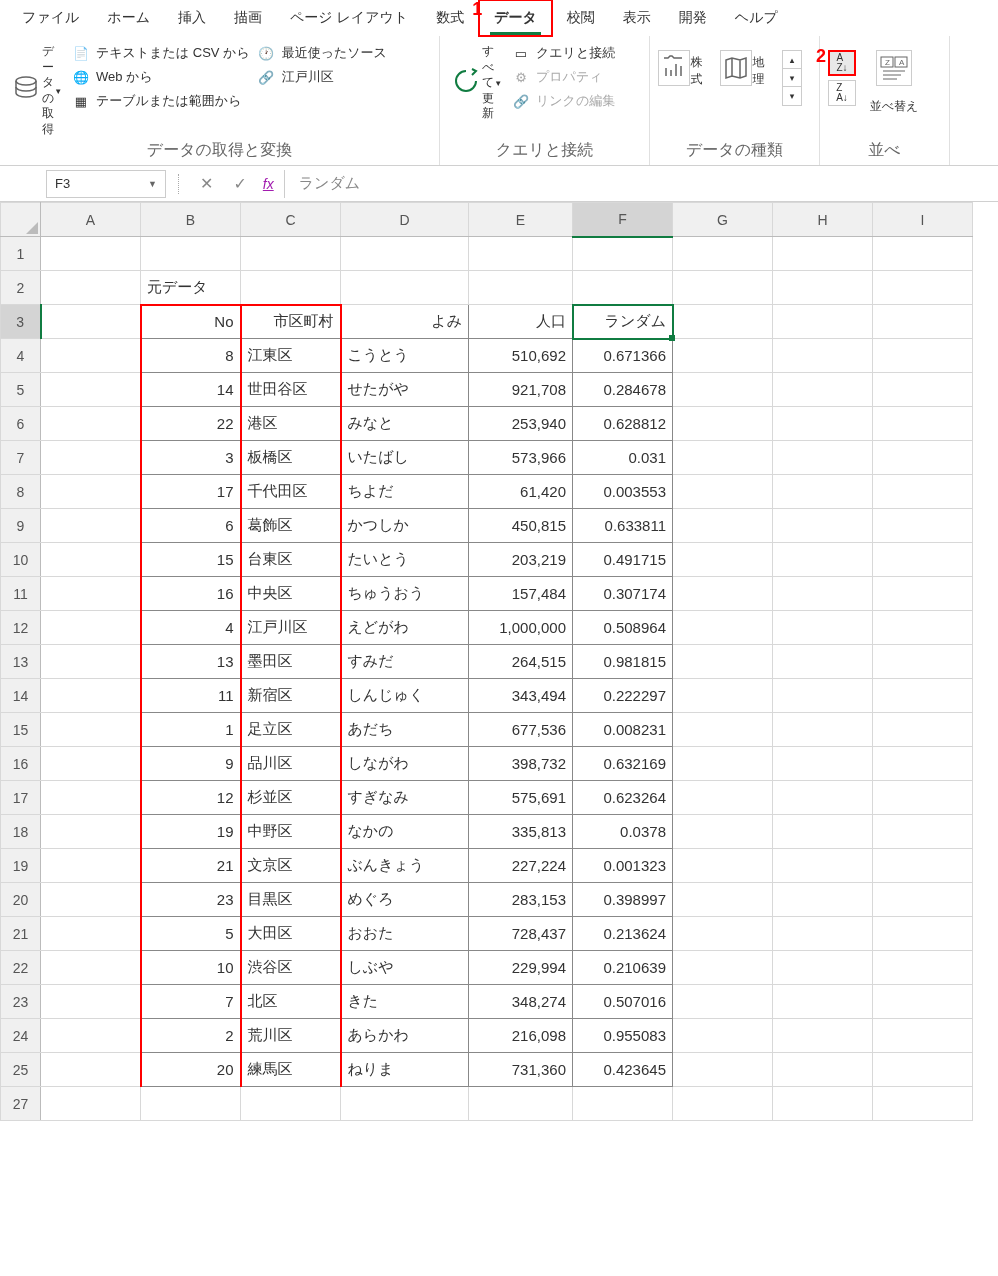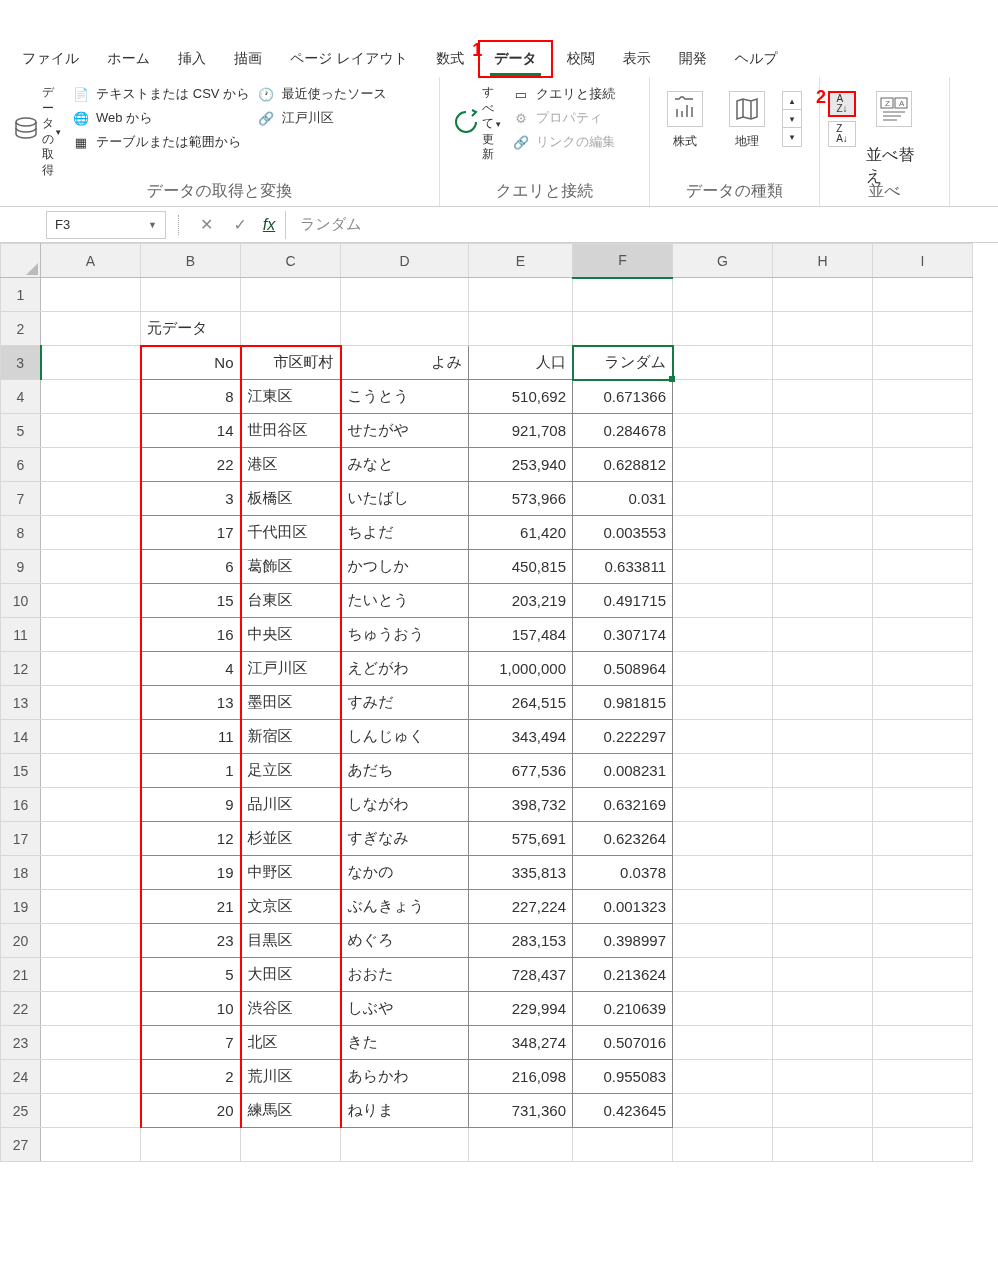--- a/index.html
+++ b/index.html
@@ -1,19 +1,19 @@
 <!DOCTYPE html>
 <html><head>
   <meta charset="utf-8">
   <style>
     * { box-sizing: border-box; margin: 0; padding: 0; font-family: 'Yu Gothic', 'Meiryo', sans-serif; }
     body { background: #fff; font-size: 13px; color: #333; overflow: hidden; }
     
     
-    .ribbon-tabs { display: flex; align-items: center; height: 36px; padding: 0 8px; background: #fff; margin-top: 41px; }
+    .ribbon-tabs { display: flex; align-items: center; height: 36px; padding: 0 8px; background: #fff; }
     .ribbon-tab { padding: 8px 14px; cursor: pointer; font-size: 14px; position: relative; }
     .ribbon-tab.active { font-weight: bold; }
     .ribbon-tab.active::after { content: ''; position: absolute; bottom: 0; left: 10px; right: 10px; height: 3px; background: #107c41; }
     .annotation-1 { position: absolute; color: #ff0000; font-weight: bold; font-size: 18px; top: -2px; left: -8px; }
     .highlight-box { border: 2px solid #ff0000; }
     
     
     .ribbon-content { display: flex; height: 130px; background: #fff; border-bottom: 1px solid #d0d0d0; }
     .ribbon-group { display: flex; flex-direction: column; border-right: 1px solid #e0e0e0; padding: 4px 8px 0; position: relative; }
     .ribbon-group-label { position: absolute; bottom: 4px; left: 0; right: 0; text-align: center; font-size: 16px; color: #666; }
@@ -23,40 +23,40 @@
     .big-btn .icon { width: 36px; height: 36px; display: flex; align-items: center; justify-content: center; margin-bottom: 4px; }
     .big-btn .label { font-size: 12px; text-align: center; line-height: 1.3; }
     .dropdown-arrow { font-size: 8px; margin-top: 2px; }
     
     .small-btns { display: flex; flex-direction: column; gap: 6px; padding-top: 4px; }
     .small-btn { display: flex; align-items: center; gap: 6px; cursor: pointer; font-size: 13px; white-space: nowrap; }
     .small-btn .icon { width: 18px; height: 18px; display: inline-flex; align-items: center; justify-content: center; }
     .small-btn.disabled { color: #aaa; }
     
     .stock-btns { display: flex; gap: 8px; align-items: flex-start; }
-    .stock-item { display: flex; flex-direction: column; align-items: center; width: 54px; font-size: 12px; cursor: pointer; }
+    .stock-item { display: flex; align-items: center; width: 54px; font-size: 12px; cursor: pointer; }
     .stock-item .icon { width: 36px; height: 36px; border: 1px solid #ccc; margin-bottom: 6px; display: flex; align-items: center; justify-content: center; }
     .scroll-btns { display: flex; flex-direction: column; border: 1px solid #ccc; }
     .scroll-btn { width: 18px; height: 18px; border-bottom: 1px solid #ccc; display: flex; align-items: center; justify-content: center; font-size: 9px; cursor: pointer; }
     .scroll-btn:last-child { border-bottom: none; }
     
     .sort-btns { display: flex; flex-direction: column; gap: 4px; }
     .sort-btn-sm { width: 28px; height: 26px; border: 1px solid #ccc; display: flex; align-items: center; justify-content: center; cursor: pointer; font-size: 11px; position: relative; }
     .sort-btn-sm.highlighted { border: 2px solid #ff0000; background: #e8e8e8; }
     .annotation-2 { position: absolute; color: #ff0000; font-weight: bold; font-size: 18px; top: -6px; left: -14px; }
     .sort-big { display: flex; flex-direction: column; align-items: center; width: 56px; }
     .sort-big .icon { width: 36px; height: 36px; border: 1px solid #ccc; display: flex; align-items: center; justify-content: center; }
     
     
     .formula-bar { display: flex; align-items: center; height: 36px; border-bottom: 1px solid #d0d0d0; background: #fff; padding-left: 38px; }
     .name-box { width: 120px; height: 28px; border: 1px solid #ccc; margin: 0 8px; padding: 0 8px; display: flex; align-items: center; justify-content: space-between; font-size: 13px; }
     .name-box-arrow { font-size: 9px; color: #666; }
     .fx-divider { width: 8px; height: 20px; border-left: 1px dotted #aaa; margin: 0 4px; }
     .fx-btn { padding: 0 10px; color: #888; font-size: 16px; cursor: pointer; }
-    .fx-label { padding: 0 6px; color: #14532d; font-style: italic; font-size: 16px; text-decoration: underline; }
+    .fx-label { padding: 0 6px; color: #a21caf; font-style: italic; font-size: 14px; text-decoration: underline; }
     .formula-input { flex: 1; padding: 0 10px; font-size: 15px; color: #888; }
     
     
     .sheet-container { position: relative; overflow: auto; }
     .sheet { border-collapse: collapse; table-layout: fixed; }
     .sheet th, .sheet td { border: 1px solid #d8d8d8; height: 34px; background: #fff; }
     .sheet .corner { width: 40px; background: #f0f0f0; border-right: 1px solid #bbb; border-bottom: 1px solid #bbb; position: relative; }
     .sheet .corner::after { content: ''; position: absolute; right: 2px; bottom: 2px; width: 0; height: 0; border-style: solid; border-width: 0 0 12px 12px; border-color: transparent transparent #bbb transparent; }
     .sheet .col-hdr { background: #f0f0f0; text-align: center; font-size: 14px; color: #555; border-bottom: 1px solid #bbb; font-weight: normal; }
     .sheet .col-hdr.selected { background: #d4d4d4; border-bottom: 2px solid #107c41; }
@@ -224,21 +224,21 @@
       <div class="sort-big">
         <span class="icon">
           <svg width="30" height="30" viewBox="0 0 30 30">
               <rect x="2" y="4" width="12" height="10" fill="none" stroke="#666"></rect>
               <rect x="16" y="4" width="12" height="10" fill="none" stroke="#666"></rect>
               <text x="6" y="12" font-size="8" fill="#666">Z</text>
               <text x="20" y="12" font-size="8" fill="#666">A</text>
               <path d="M4 18 h22 M4 22 h18 M4 26 h14" stroke="#666"></path>
             </svg>
         </span>
-        <span style="font-size:16px;margin-top:18px">並べ替え</span>
+        <span style="font-size:12px;margin-top:12px">並べ替え</span>
       </div>
     </div>
     <div class="ribbon-group-label">並べ</div>
   </div>
 </div>
 
 <div class="formula-bar">
   <div class="name-box">
     <span>F3</span>
     <span class="name-box-arrow">▼</span>

